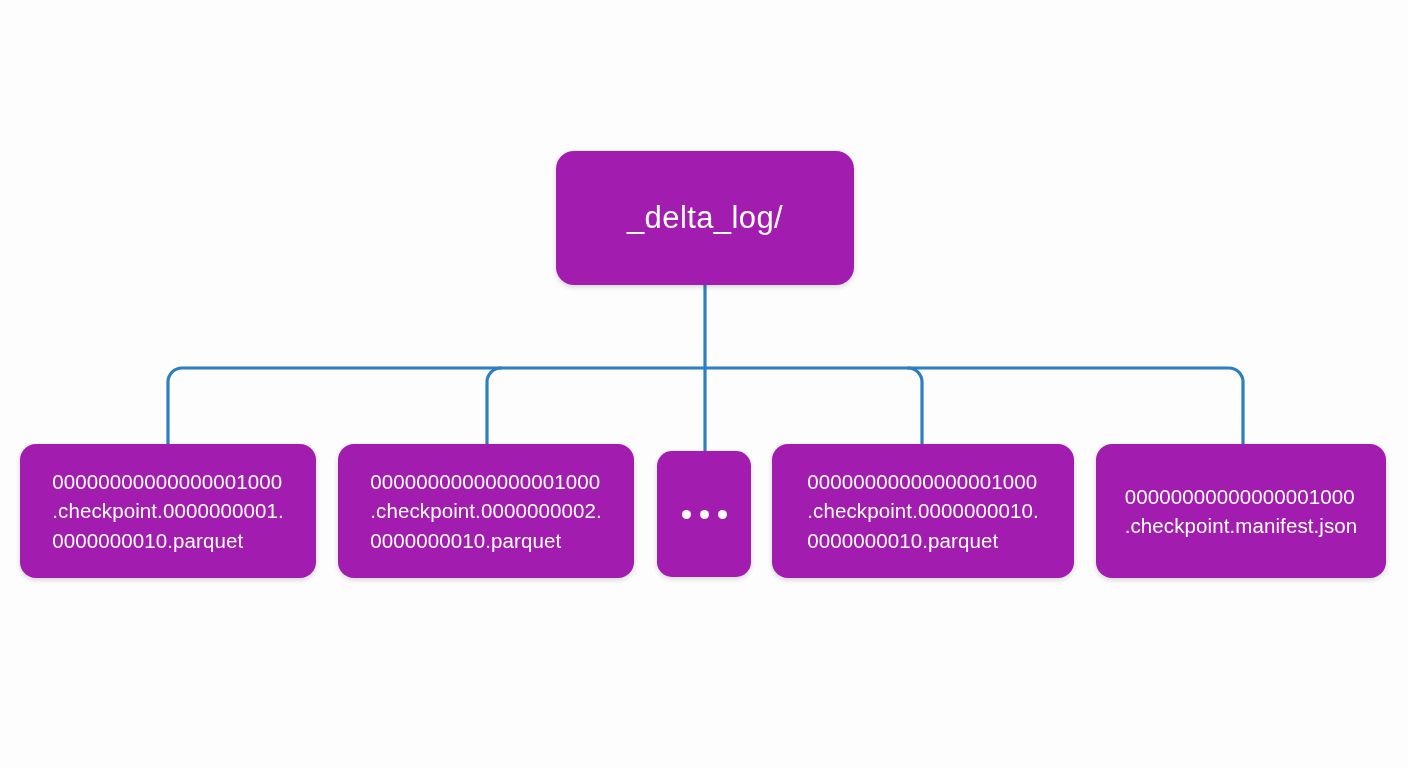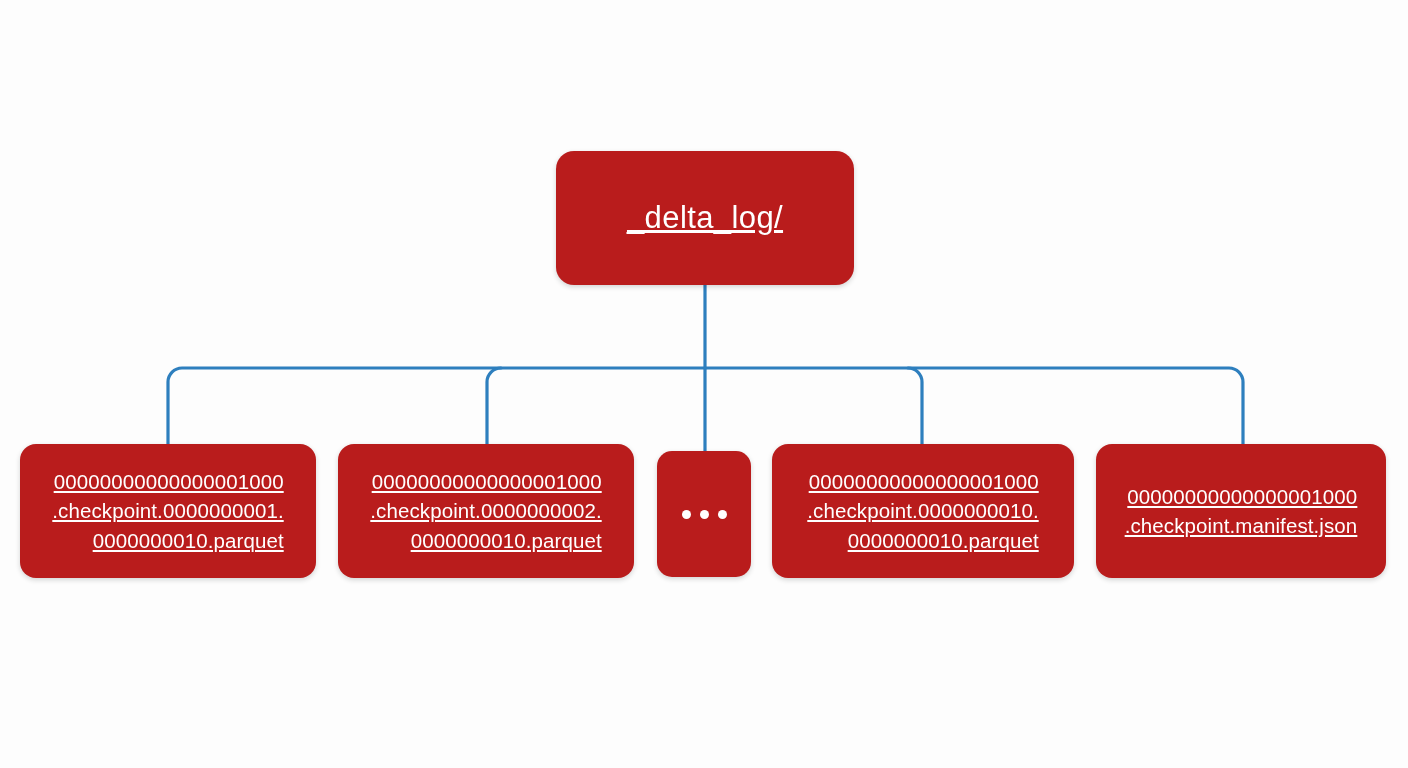--- a/index.html
+++ b/index.html
@@ -31,29 +31,28 @@
     top: 0;
     width: 1408px;
     height: 768px;
     pointer-events: none;
   }
 
   
   .node {
     position: absolute;
     box-sizing: border-box;
-    background: #b91c1c;
+    background: #a21caf;
     border-radius: 16px;
     color: #ffffff;
     display: flex;
     align-items: center;
     justify-content: center;
-    text-align: right;
+    text-align: left;
     box-shadow: 0 2px 5px rgba(20,25,30,0.18);
-    text-decoration: underline;
     -webkit-font-smoothing: antialiased;
   }
 
   .node-label {
     display: block;
     white-space: pre-line;
     line-height: 1.42;
     letter-spacing: 0.1px;
   }
 

